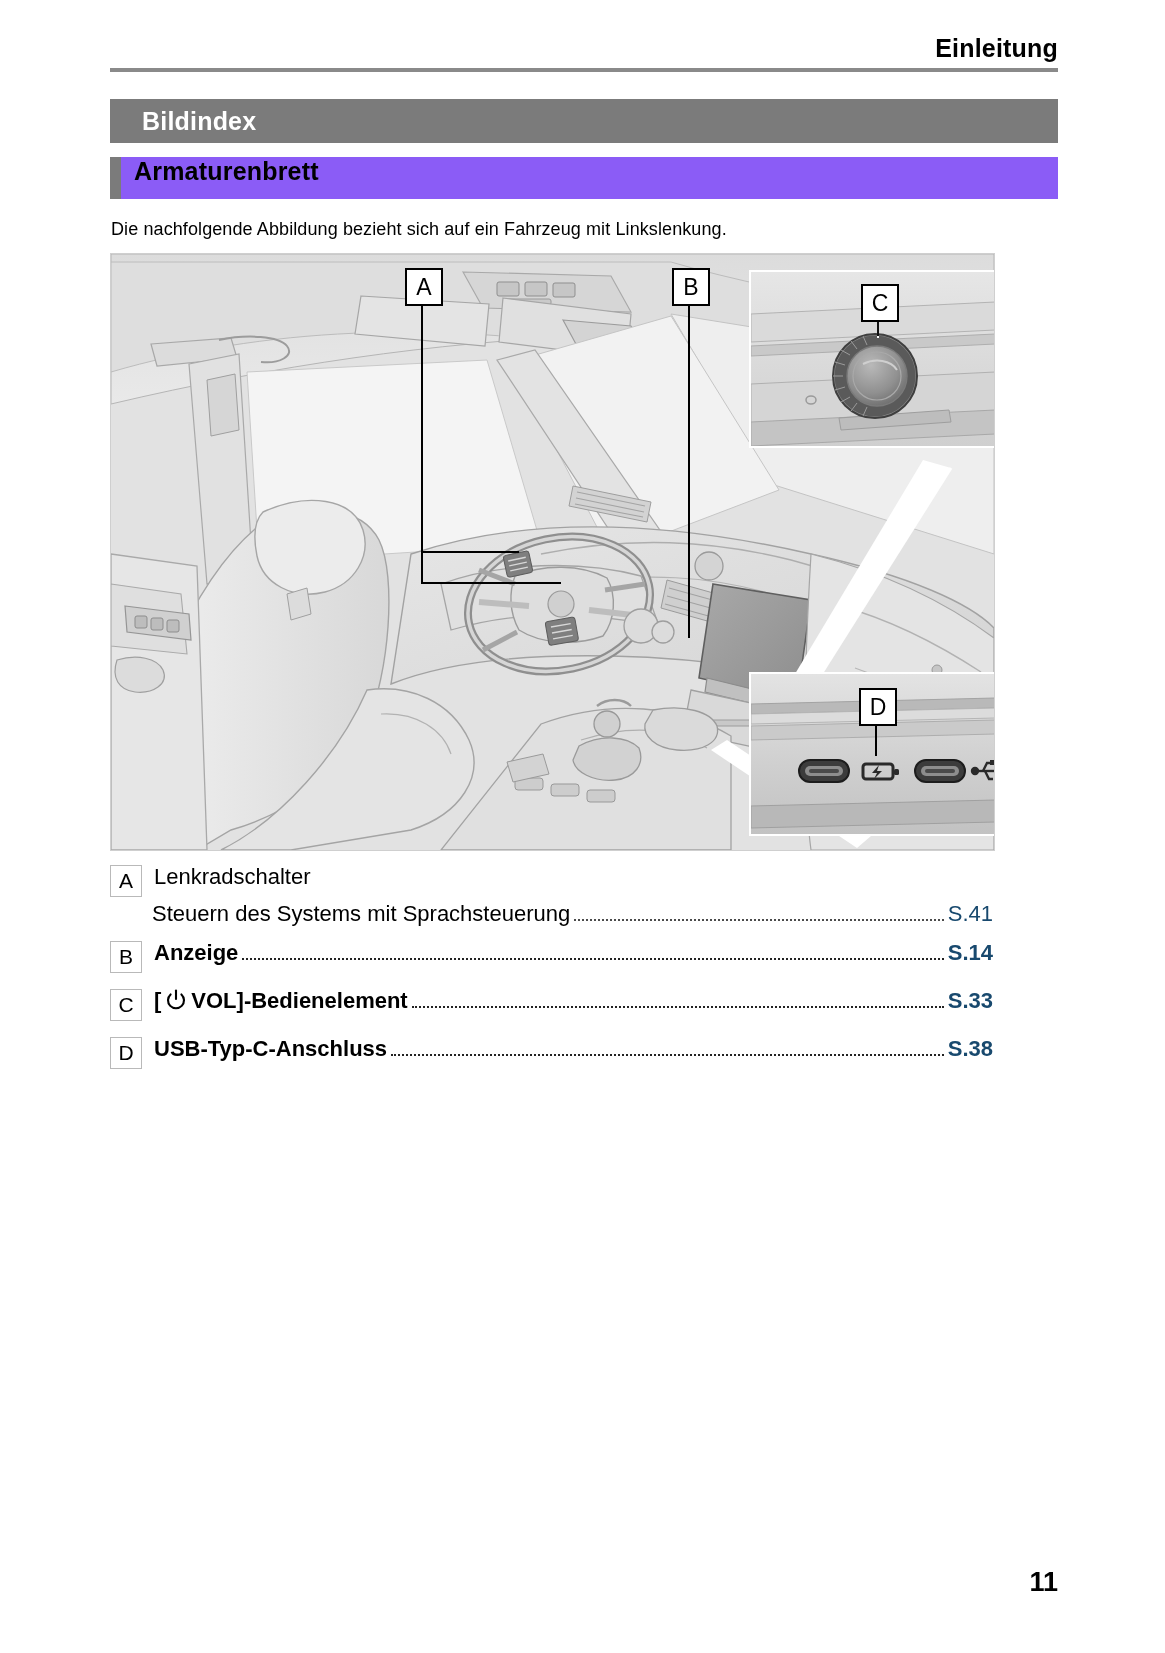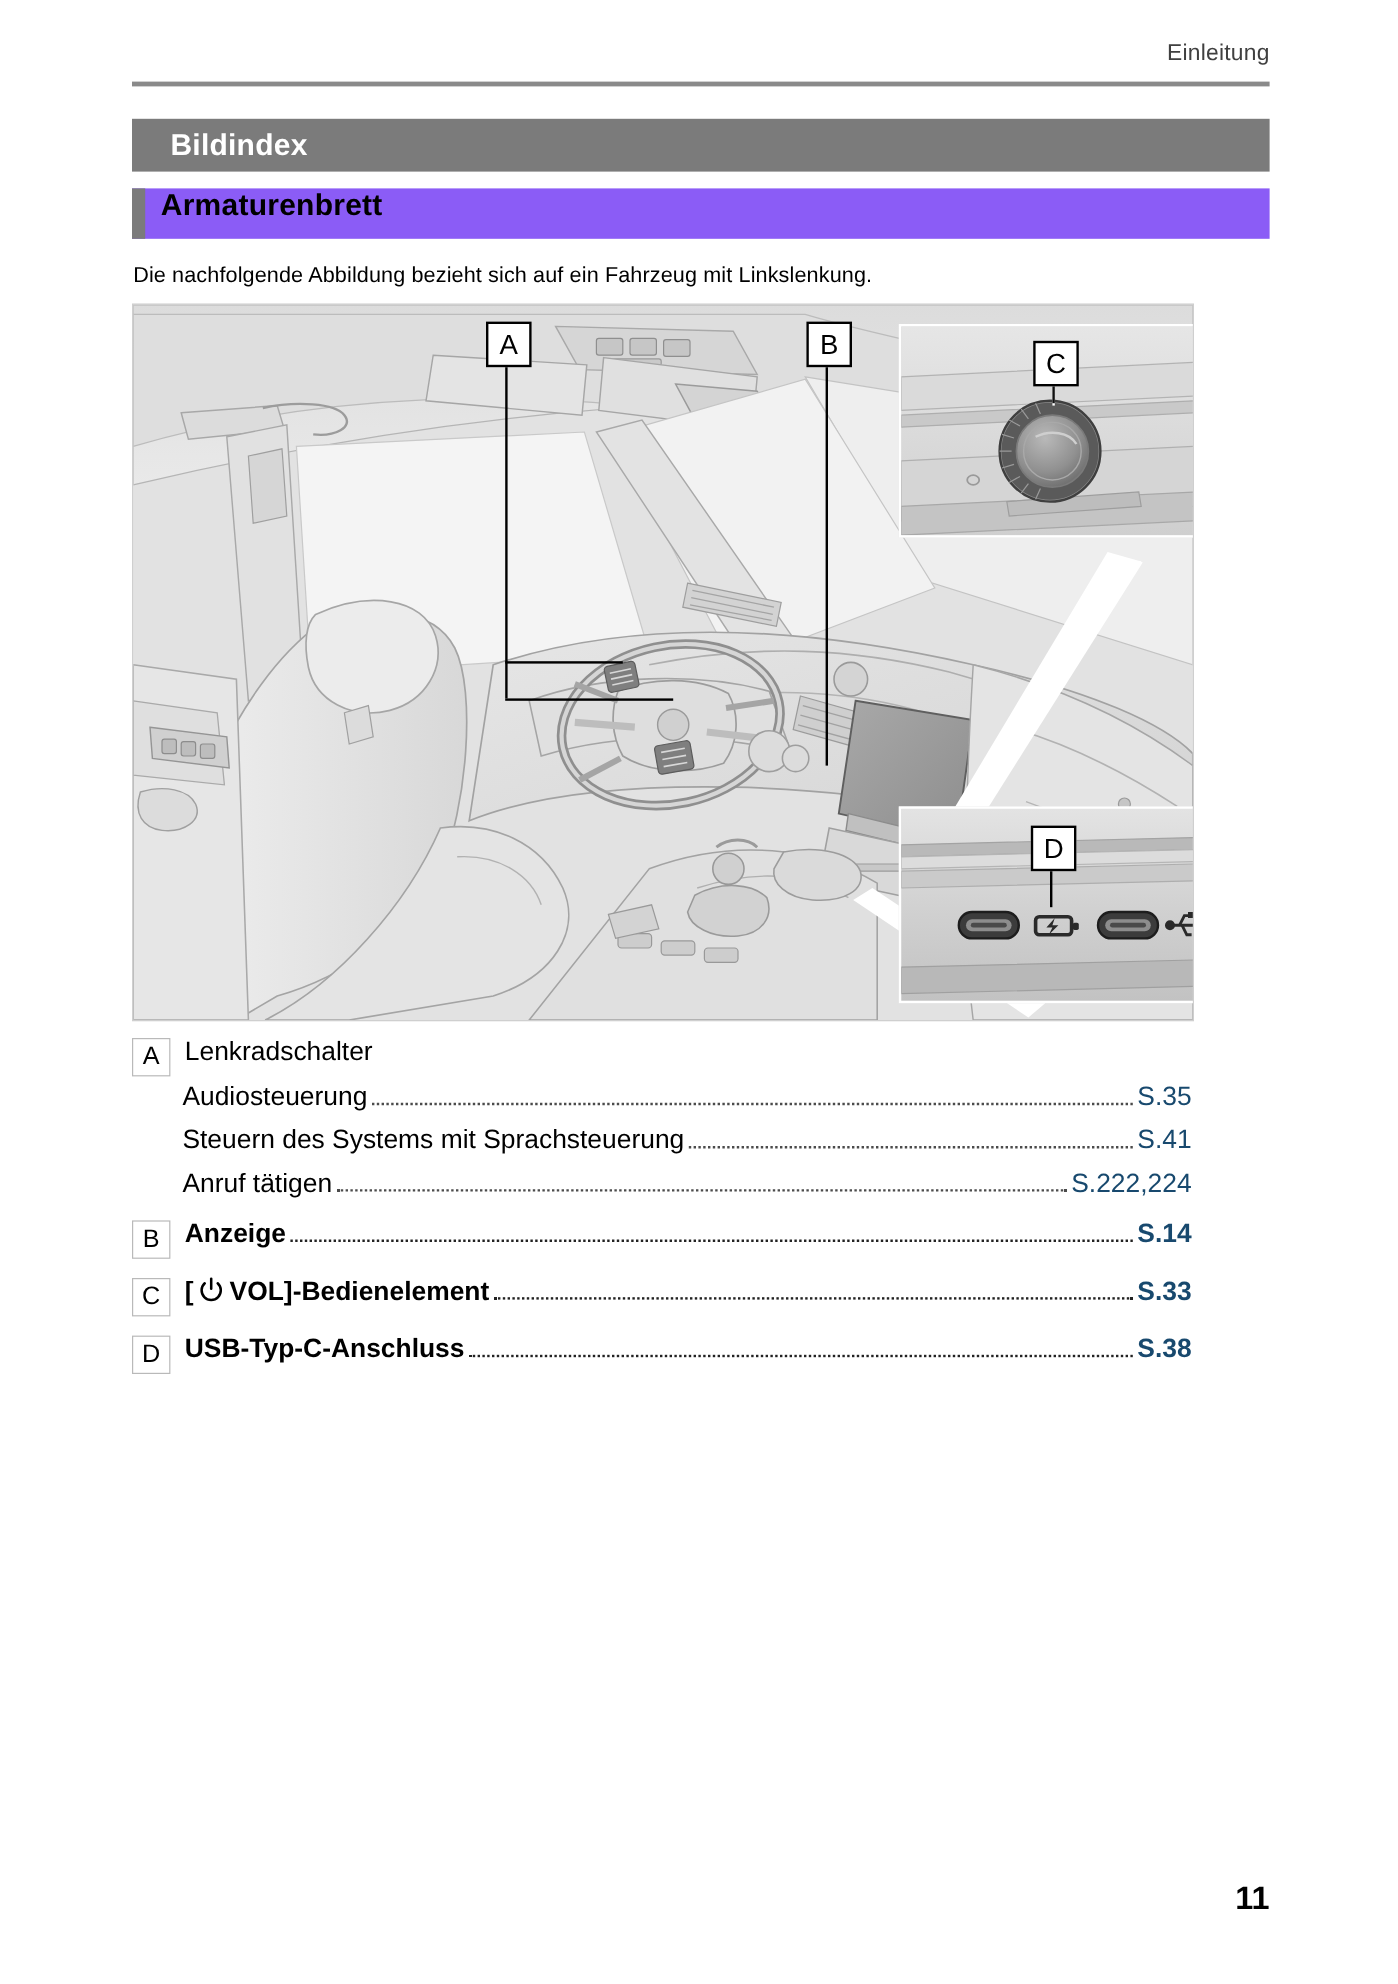--- a/index.html
+++ b/index.html
@@ -19,24 +19,24 @@
   .page {
     position: absolute;
     inset: 0;
   }
 
   
   .running-head {
     position: absolute;
     top: 34px;
     right: 107px;
-    font-size: 19px;
-    font-weight: normal;
+    font-size: 25px;
+    font-weight: bold;
     letter-spacing: .2px;
-    color: #404040;
+    color: #000000;
   }
   .head-rule {
     position: absolute;
     top: 68px;
     left: 110px;
     right: 107px;
     height: 4px;
     background: #8a8a8a;
   }
 
@@ -500,37 +500,27 @@
     <div class="callout-leader" style="left:577px; top:48px; width:2px; height:336px;"></div>
   </div>
 
   <div class="index-list">
 
     <div class="entry-row">
       <span class="marker">A</span>
       <span class="entry-title">Lenkradschalter</span>
     </div>
 
-    <div class="sub-row">
-      <span class="entry-title">Audiosteuerung</span>
-      <span class="leader-line"></span>
-      <span class="pageref">S.35</span>
-    </div>
 
     <div class="sub-row">
       <span class="entry-title">Steuern des Systems mit Sprachsteuerung</span>
       <span class="leader-line"></span>
       <span class="pageref">S.41</span>
     </div>
 
-    <div class="sub-row" style="margin-bottom:14px;">
-      <span class="entry-title">Anruf tätigen</span>
-      <span class="leader-line"></span>
-      <span class="pageref">S.222,224</span>
-    </div>
 
     <div class="entry-row" style="margin-bottom:16px;">
       <span class="marker">B</span>
       <span class="row-label-wrap">
         <span class="entry-title bold">Anzeige</span>
         <span class="leader-line"></span>
         <span class="pageref bold">S.14</span>
       </span>
     </div>
 

